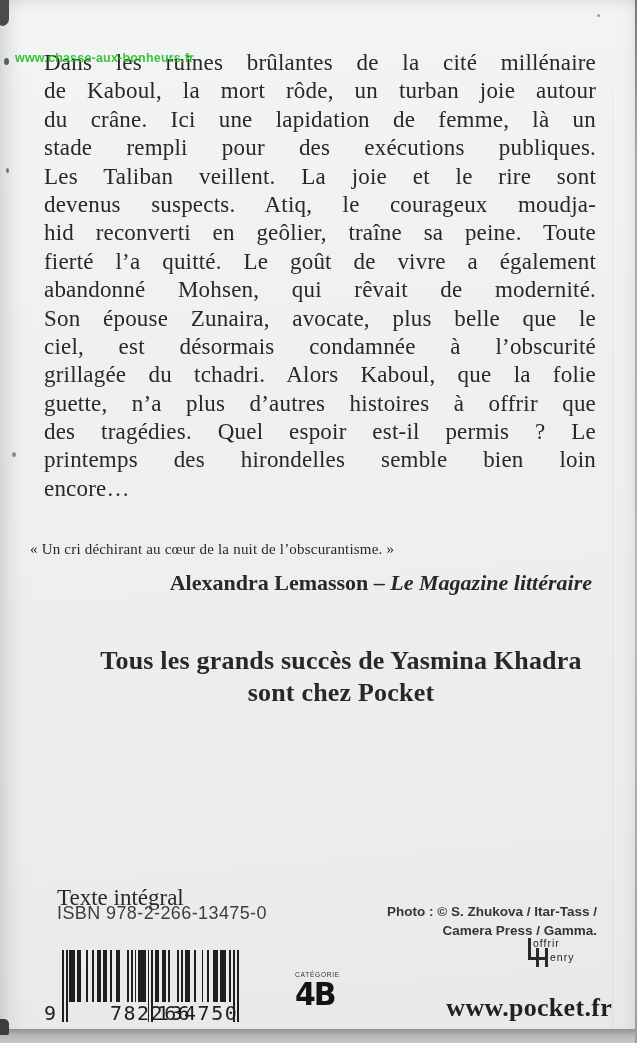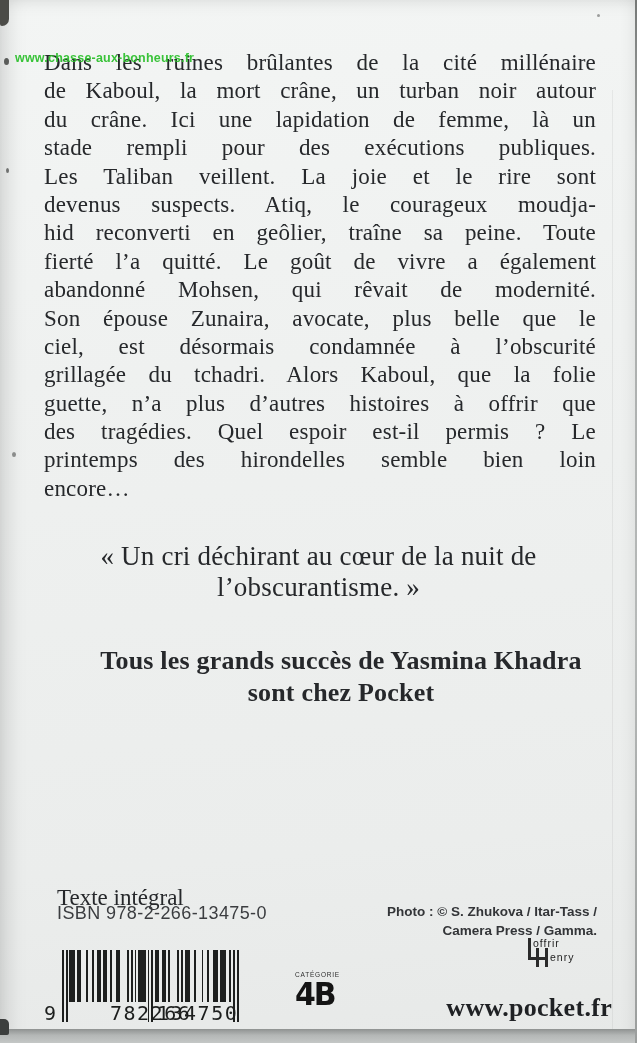--- a/index.html
+++ b/index.html
@@ -10,21 +10,21 @@
     box-shadow:inset 20px 0 26px -20px rgba(0,0,0,.22), inset -14px 0 20px -16px rgba(0,0,0,.14), inset 0 14px 18px -14px rgba(0,0,0,.10);
   }
   .watermark{
     position:absolute;left:15px;top:51px;
     font-family:"Liberation Sans",sans-serif;font-size:12.5px;font-weight:700;
     color:#2abf2a;opacity:.92;letter-spacing:.2px;z-index:5;
   }
   .synopsis{position:absolute;left:44px;top:49px;width:552px;font-size:23px;letter-spacing:.2px;}
   .syn-line{height:28.4px;line-height:28.4px;text-align:justify;text-align-last:justify;white-space:nowrap;}
   .syn-line.last{text-align-last:left;}
-  .quote{position:absolute;left:30px;right:30px;top:541px;text-align:center;font-size:27px;letter-spacing:.2px;}
+  .quote{position:absolute;left:30px;right:30px;top:541px;text-align:left;font-size:15px;letter-spacing:.2px;}
   .attribution{position:absolute;left:40px;right:45px;top:570px;text-align:right;font-size:22px;font-weight:700;}
   .attribution .source{font-style:italic;}
   .promo{position:absolute;left:0;right:0;top:645px;text-align:center;font-size:26px;font-weight:700;line-height:32px;letter-spacing:.2px;padding-left:45px;}
   .texte-integral{position:absolute;left:57px;top:862px;font-size:23px;margin-top:23px;}
   .isbn{position:absolute;left:57px;top:903px;font-family:"Liberation Sans",sans-serif;font-size:18px;color:#3b3d40;letter-spacing:.4px;}
   .credit{position:absolute;right:40px;top:902px;text-align:right;font-family:"Liberation Sans",sans-serif;font-size:13.5px;line-height:19px;color:#333538;font-weight:700;}
   
   .lh-logo{position:absolute;right:56px;top:937px;width:62px;height:32px;color:#222;}
   .lh-logo .stroke{position:absolute;background:#2a2a2a;}
   .lh-vert{left:9px;top:1px;width:2.5px;height:22px;}
@@ -59,39 +59,42 @@
 </style>
 </head>
 <body>
 
 <div class="page">
 
   <div class="watermark">www.chasse-aux-bonheurs.fr</div>
 
   <div class="synopsis" id="synopsis">
       <div class="syn-line">Dans les ruines brûlantes de la cité millénaire</div>
-      <div class="syn-line">de Kaboul, la mort crâne, un turban noir autour</div>
+      <div class="syn-line">de Kaboul, la mort rôde, un turban joie autour</div>
       <div class="syn-line">du crâne. Ici une lapidation de femme, là un</div>
       <div class="syn-line">stade rempli pour des exécutions publiques.</div>
       <div class="syn-line">Les Taliban veillent. La joie et le rire sont</div>
       <div class="syn-line">devenus suspects. Atiq, le courageux moudja-</div>
       <div class="syn-line">hid reconverti en geôlier, traîne sa peine. Toute</div>
       <div class="syn-line">fierté l’a quitté. Le goût de vivre a également</div>
       <div class="syn-line">abandonné Mohsen, qui rêvait de modernité.</div>
       <div class="syn-line">Son épouse Zunaira, avocate, plus belle que le</div>
       <div class="syn-line">ciel, est désormais condamnée à l’obscurité</div>
       <div class="syn-line">grillagée du tchadri. Alors Kaboul, que la folie</div>
       <div class="syn-line">guette, n’a plus d’autres histoires à offrir que</div>
       <div class="syn-line">des tragédies. Quel espoir est-il permis ? Le</div>
       <div class="syn-line">printemps des hirondelles semble bien loin</div>
       <div class="syn-line last">encore…</div>
     </div>
 
   <div class="quote">« Un cri déchirant au cœur de la nuit de l’obscurantisme. »</div>
 
+  <div class="attribution">
+    <span class="reviewer">Alexandra Lemasson</span><span class="dash"> – </span><span class="source">Le Magazine littéraire</span>
+  </div>
 
   <div class="promo">
     <div>Tous les grands succès de Yasmina Khadra</div>
     <div>sont chez Pocket</div>
   </div>
 
   <div class="texte-integral">Texte intégral</div>
 
   <div class="isbn">ISBN 978-2-266-13475-0</div>
 

